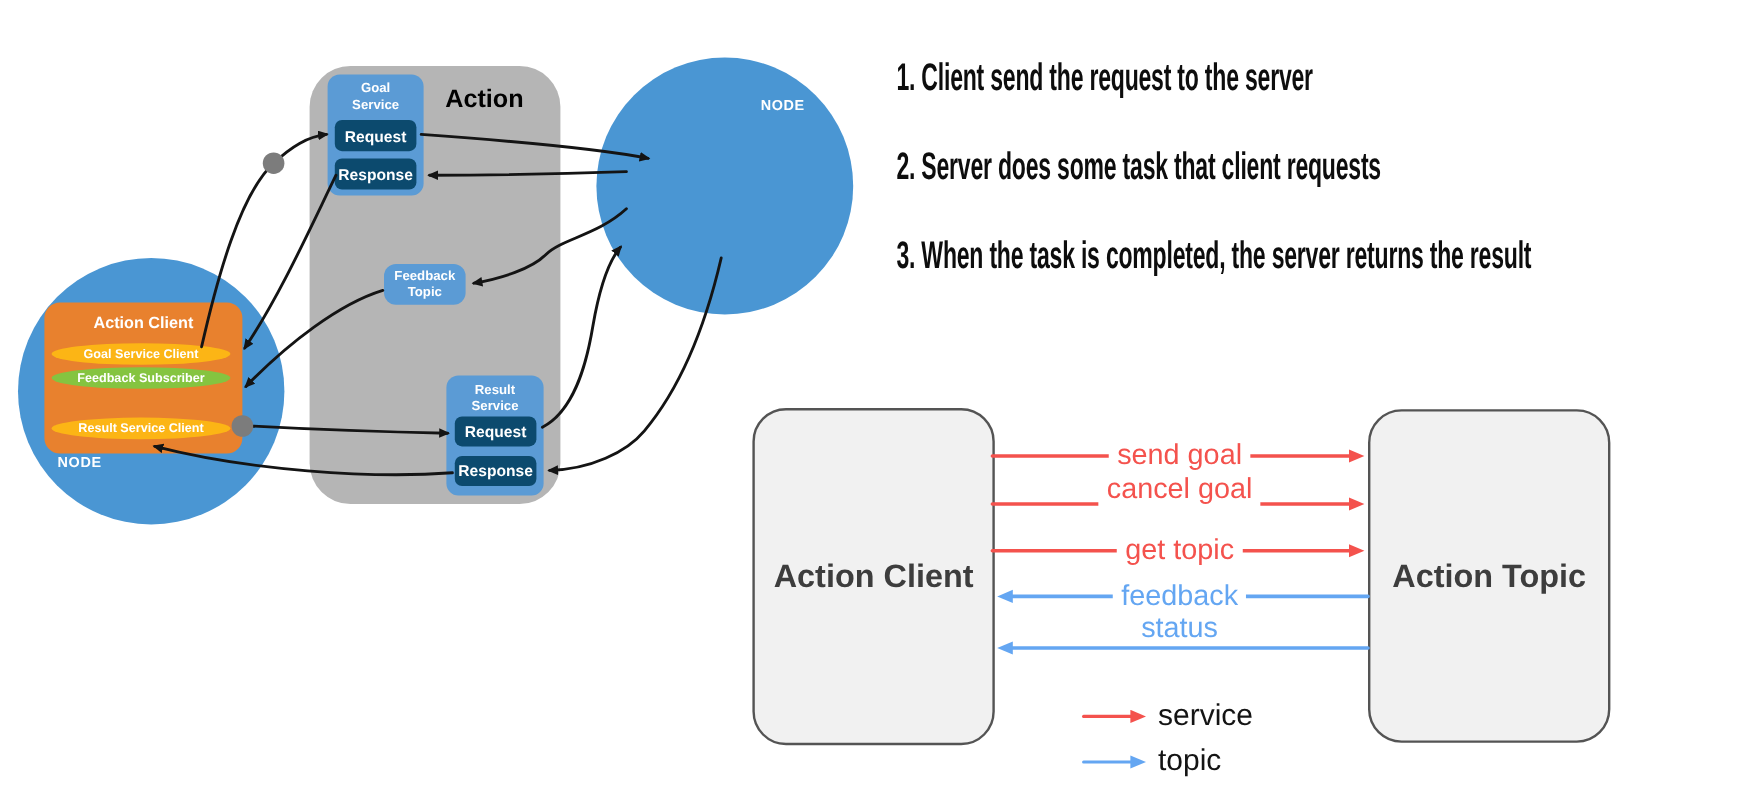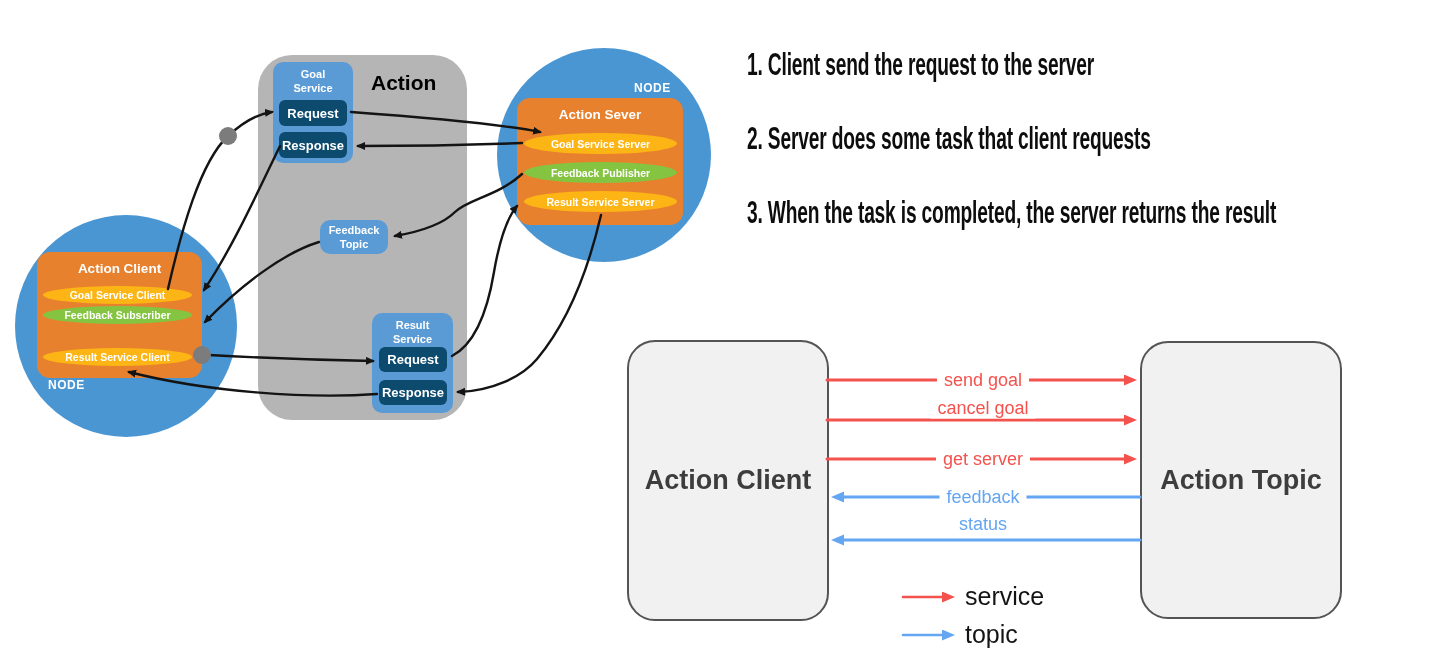--- a/index.html
+++ b/index.html
@@ -55,21 +55,21 @@
   #step-0 { top:48px; } #step-1 { top:122px; } #step-2 { top:196px; }
 
   
   .iface-box { position:absolute; width:198px; background:#f1f1f1; border:2px solid #545454; border-radius:28px;
                display:flex; align-items:center; justify-content:center;
                font-weight:bold; font-size:27px; color:#3d3d3d; }
   #iface-client { left:627px;  top:340px; height:277px; }
   #iface-server { left:1140px; top:341px; height:274px; }
   #iface-arrows { position:absolute; left:0; top:0; }
   .iface-label { position:absolute; transform:translate(-50%,-50%); background:#ffffff; padding:0 7px;
-                 font-size:18px; white-space:nowrap; }
+                 font-size:24px; white-space:nowrap; }
   .iface-label.red  { color:#f4524d; }
   .iface-label.blue { color:#64a6f2; }
   #ilab-0 { left:983px; top:380px; } #ilab-1 { left:983px; top:408px; } #ilab-2 { left:983px; top:459px; }
   #ilab-3 { left:983px; top:497px; } #ilab-4 { left:983px; top:524px; }
   .legend-label { position:absolute; left:965px; transform:translateY(-52%); font-size:25px; color:#141414; }
   #legend-service-label { top:597px; }
   #legend-topic-label   { top:635px; }
 </style>
 </head>
 <body>
@@ -83,26 +83,20 @@
         <div class="box-title">Action Client</div>
         <div class="pill yellow" id="ac-pill-0">Goal Service Client</div>
         <div class="pill green" id="ac-pill-1">Feedback Subscriber</div>
         <div class="pill yellow" id="ac-pill-2">Result Service Client</div>
       </div>
       <div class="node-label">NODE</div>
     </div>
 
     <div class="node-circle" id="node-server">
       <div class="node-label">NODE</div>
-      <div class="inner-box" id="action-server-box">
-        <div class="box-title">Action Sever</div>
-        <div class="pill yellow" id="as-pill-0">Goal Service Server</div>
-        <div class="pill green" id="as-pill-1">Feedback Publisher</div>
-        <div class="pill yellow" id="as-pill-2">Result Service Server</div>
-      </div>
     </div>
 
     <div class="action-panel">
       <div class="action-panel-label">Action</div>
 
       <div class="svc-box" id="goal-service-box">
         <div class="svc-title">Goal
 Service</div>
         <div class="rr" id="goal-request">Request</div>
         <div class="rr" id="goal-response">Response</div>
@@ -173,21 +167,21 @@
         <line x1="827" y1="459" x2="1126" y2="459" stroke="#f4524d" marker-end="url(#ahr)"></line>
         <line x1="1140" y1="497" x2="842" y2="497" stroke="#64a6f2" marker-end="url(#ahb)"></line>
         <line x1="1140" y1="540" x2="842" y2="540" stroke="#64a6f2" marker-end="url(#ahb)"></line>
         <line x1="903" y1="597" x2="944" y2="597" stroke="#f4524d" stroke-width="2.6" marker-end="url(#ahr)"></line>
         <line x1="903" y1="635" x2="944" y2="635" stroke="#64a6f2" stroke-width="2.6" marker-end="url(#ahb)"></line>
       </g>
     </svg>
 
     <span class="iface-label red" id="ilab-0">send goal</span>
     <span class="iface-label red" id="ilab-1">cancel goal</span>
-    <span class="iface-label red" id="ilab-2">get server</span>
+    <span class="iface-label red" id="ilab-2">get topic</span>
     <span class="iface-label blue" id="ilab-3">feedback</span>
     <span class="iface-label blue" id="ilab-4">status</span>
 
     <span class="legend-label" id="legend-service-label">service</span>
     <span class="legend-label" id="legend-topic-label">topic</span>
   </div>
 
 </div>
 
 </body></html>

